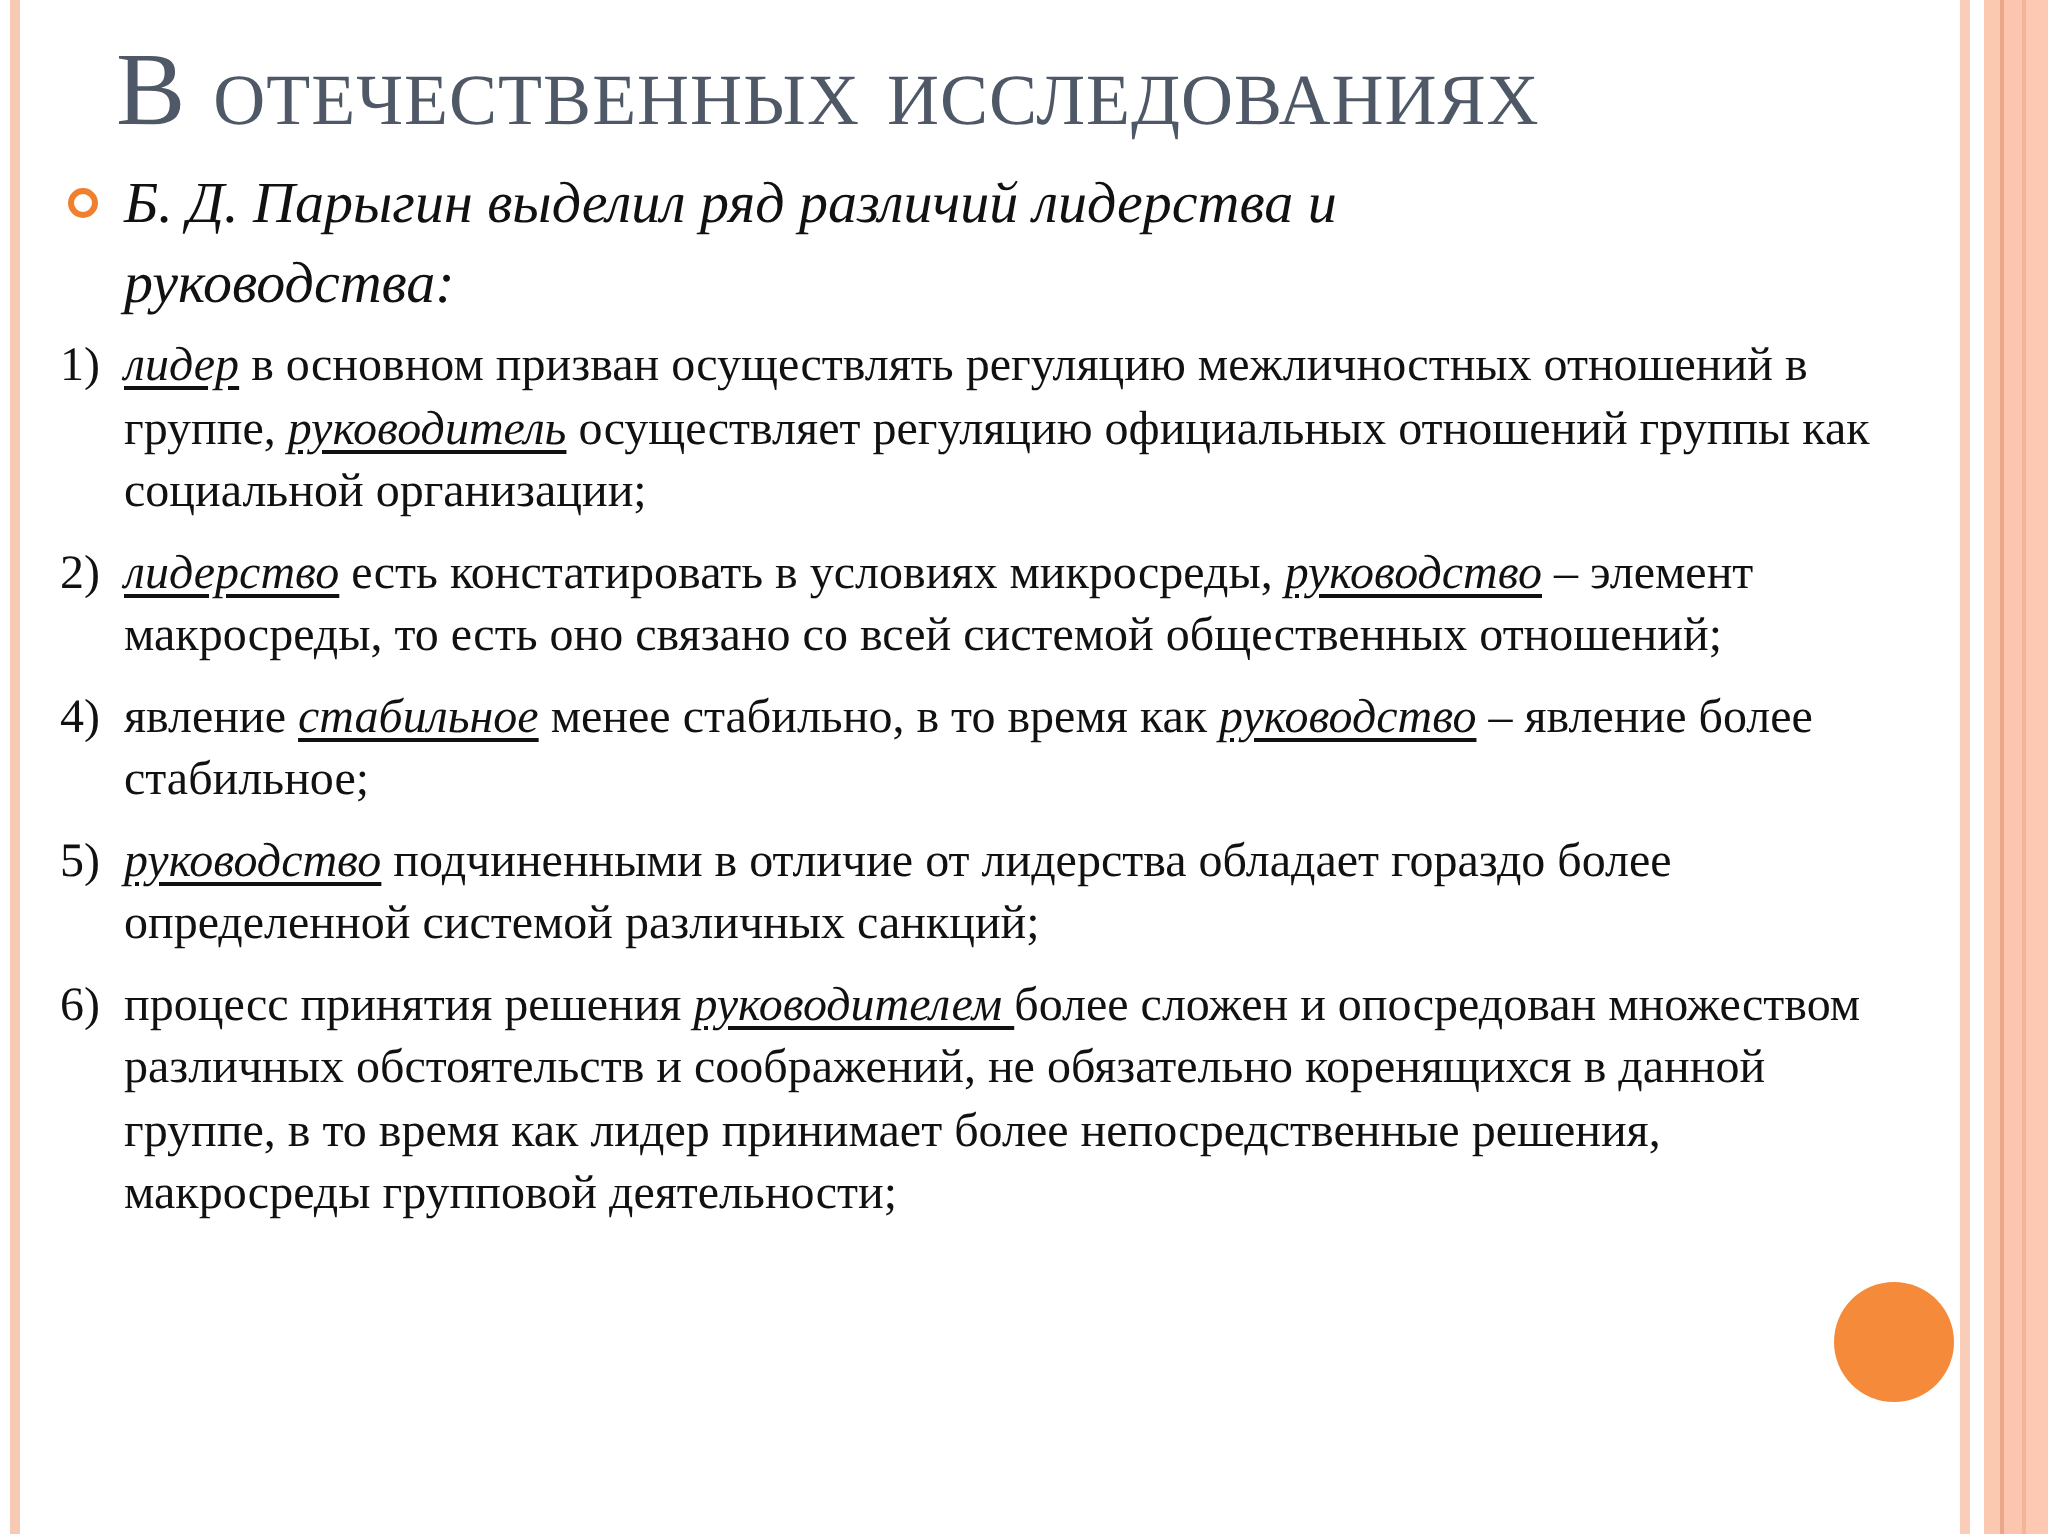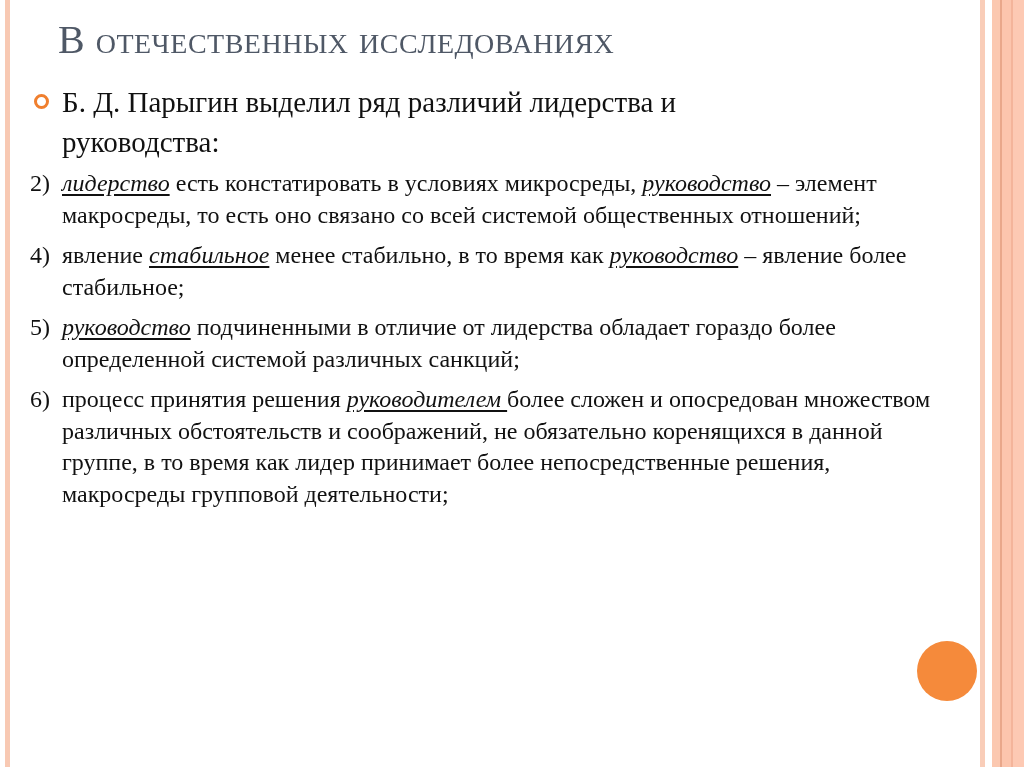--- a/index.html
+++ b/index.html
@@ -13,26 +13,26 @@
     position:absolute; left:5px; top:0; width:5px; height:767px;
     background:#f8c9b3;
   }
   .right-stripes {
     position:absolute; left:980px; top:0; width:44px; height:767px;
     display:flex;
   }
   .right-stripes span { display:block; height:100%; }
   .title {
     position:absolute; left:58px; top:16px;
-    font-size:40px; color:#4f5866; letter-spacing:0.5px;
+    font-size:52px; color:#4f5866; letter-spacing:0.5px;
     font-variant:small-caps; white-space:nowrap;
   }
   .subtitle {
     position:absolute; left:62px; top:82px; width:760px;
-    font-size:29px; line-height:40px; color:#111;
+    font-size:29px; font-style:italic; line-height:40px; color:#111;
   }
   .bullet {
     position:absolute; left:34px; top:94px; width:9px; height:9px;
     border:3px solid #f07f2e; border-radius:50%;
   }
   .items { position:absolute; left:30px; top:168px; width:920px; }
   .item {
     font-size:24px; line-height:31.5px; padding-left:32px; text-indent:-32px;
     margin-bottom:9px; white-space:normal;
   }
@@ -57,19 +57,20 @@
     <span style="width: 2px; background: rgb(244, 180, 154);"></span>
     <span style="width: 11px; background: rgb(253, 201, 179);"></span>
   </div>
 
 <div class="title">В отечественных исследованиях</div>
 
 <div class="bullet"></div>
 <div class="subtitle">Б. Д. Парыгин выделил ряд различий лидерства и руководства:</div>
 
 <div class="items" id="items">
+    <div class="item"><span class="num">1)</span><u>лидер</u><span> в основном призван осуществлять регуляцию межличностных отношений в группе, </span><u>руководитель</u><span> осуществляет регуляцию официальных отношений группы как социальной организации;</span></div>
     <div class="item"><span class="num">2)</span><u>лидерство</u><span> есть констатировать в условиях микросреды, </span><u>руководство</u><span> – элемент макросреды, то есть оно связано со всей системой общественных отношений;</span></div>
     <div class="item"><span class="num">4)</span><span>явление </span><u>стабильное</u><span> менее стабильно, в то время как </span><u>руководство</u><span> – явление более стабильное;</span></div>
     <div class="item"><span class="num">5)</span><u>руководство</u><span> подчиненными в отличие от лидерства обладает гораздо более определенной системой различных санкций;</span></div>
     <div class="item"><span class="num">6)</span><span>процесс принятия решения </span><u>руководителем </u><span>более сложен и опосредован множеством различных обстоятельств и соображений, не обязательно коренящихся в данной группе, в то время как лидер принимает более непосредственные решения, макросреды групповой деятельности;</span></div>
   </div>
 
 <div class="dot"></div>
 
 </body></html>

